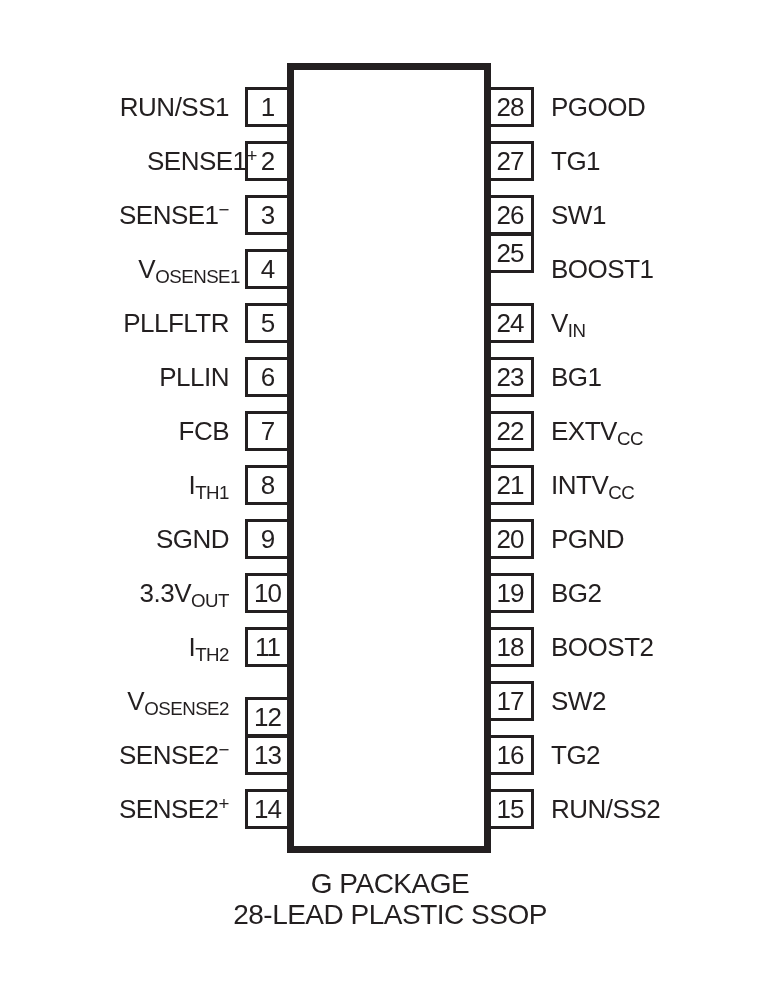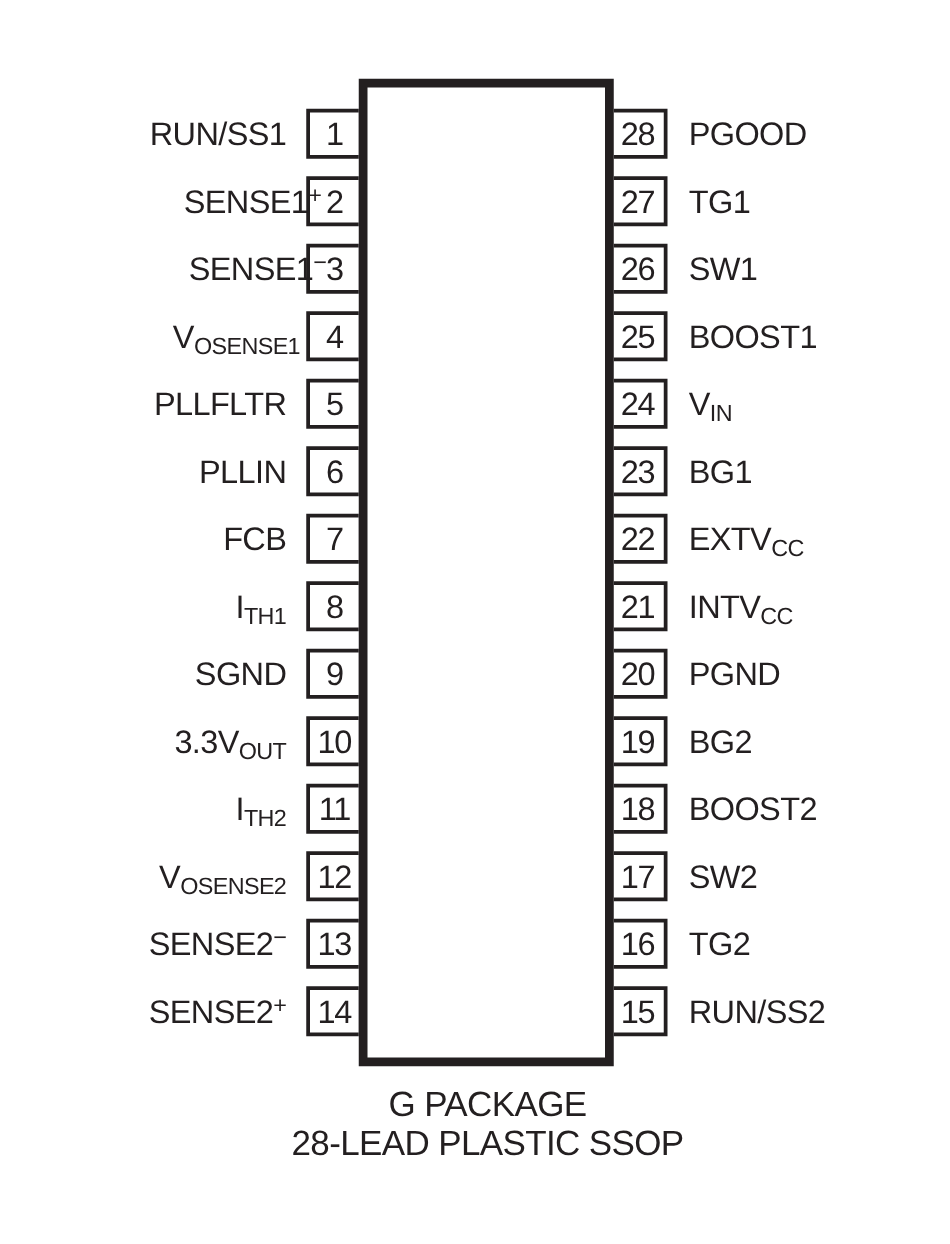--- a/index.html
+++ b/index.html
@@ -73,52 +73,52 @@
 </head>
 <body>
 
 <div class="page">
   <div class="chip-body"></div>
   <div id="pins-layer">
       <div class="pin-label left" style="top: 92px;"><span>RUN/SS1</span></div>
       <div class="pin-box left" style="top: 87px;">1</div>
       <div class="pin-label left" style="top: 146px; padding-left: 28px;"><span>SENSE1</span><sup>+</sup></div>
       <div class="pin-box left" style="top: 141px;">2</div>
-      <div class="pin-label left" style="top: 200px; margin-left: 32px;"><span>SENSE1</span><sup>−</sup></div>
+      <div class="pin-label left" style="top: 200px;"><span>SENSE1</span><sup>−</sup></div>
       <div class="pin-box left" style="top: 195px;">3</div>
       <div class="pin-label left" style="top: 254px; padding-left: 11px;"><span>V</span><sub>OSENSE1</sub></div>
       <div class="pin-box left" style="top: 249px;">4</div>
       <div class="pin-label left" style="top: 308px;"><span>PLLFLTR</span></div>
       <div class="pin-box left" style="top: 303px;">5</div>
       <div class="pin-label left" style="top: 362px;"><span>PLLIN</span></div>
       <div class="pin-box left" style="top: 357px;">6</div>
       <div class="pin-label left" style="top: 416px;"><span>FCB</span></div>
       <div class="pin-box left" style="top: 411px;">7</div>
       <div class="pin-label left" style="top: 470px;"><span>I</span><sub>TH1</sub></div>
       <div class="pin-box left" style="top: 465px;">8</div>
       <div class="pin-label left" style="top: 524px;"><span>SGND</span></div>
       <div class="pin-box left" style="top: 519px;">9</div>
       <div class="pin-label left" style="top: 578px;"><span>3.3V</span><sub>OUT</sub></div>
       <div class="pin-box left" style="top: 573px;">10</div>
       <div class="pin-label left" style="top: 632px;"><span>I</span><sub>TH2</sub></div>
       <div class="pin-box left" style="top: 627px;">11</div>
       <div class="pin-label left" style="top: 686px;"><span>V</span><sub>OSENSE2</sub></div>
-      <div class="pin-box left" style="top: 681px;">12</div>
+      <div class="pin-box left" style="top: 697px;">12</div>
       <div class="pin-label left" style="top: 740px;"><span>SENSE2</span><sup>−</sup></div>
       <div class="pin-box left" style="top: 735px;">13</div>
       <div class="pin-label left" style="top: 794px;"><span>SENSE2</span><sup>+</sup></div>
       <div class="pin-box left" style="top: 789px;">14</div>
       <div class="pin-label right" style="top: 92px;"><span>PGOOD</span></div>
       <div class="pin-box right" style="top: 87px;">28</div>
       <div class="pin-label right" style="top: 146px;"><span>TG1</span></div>
       <div class="pin-box right" style="top: 141px;">27</div>
       <div class="pin-label right" style="top: 200px;"><span>SW1</span></div>
       <div class="pin-box right" style="top: 195px;">26</div>
       <div class="pin-label right" style="top: 254px;"><span>BOOST1</span></div>
-      <div class="pin-box right" style="top: 249px;">25</div>
+      <div class="pin-box right" style="top: 233px;">25</div>
       <div class="pin-label right" style="top: 308px;"><span>V</span><sub>IN</sub></div>
       <div class="pin-box right" style="top: 303px;">24</div>
       <div class="pin-label right" style="top: 362px;"><span>BG1</span></div>
       <div class="pin-box right" style="top: 357px;">23</div>
       <div class="pin-label right" style="top: 416px;"><span>EXTV</span><sub>CC</sub></div>
       <div class="pin-box right" style="top: 411px;">22</div>
       <div class="pin-label right" style="top: 470px;"><span>INTV</span><sub>CC</sub></div>
       <div class="pin-box right" style="top: 465px;">21</div>
       <div class="pin-label right" style="top: 524px;"><span>PGND</span></div>
       <div class="pin-box right" style="top: 519px;">20</div>

